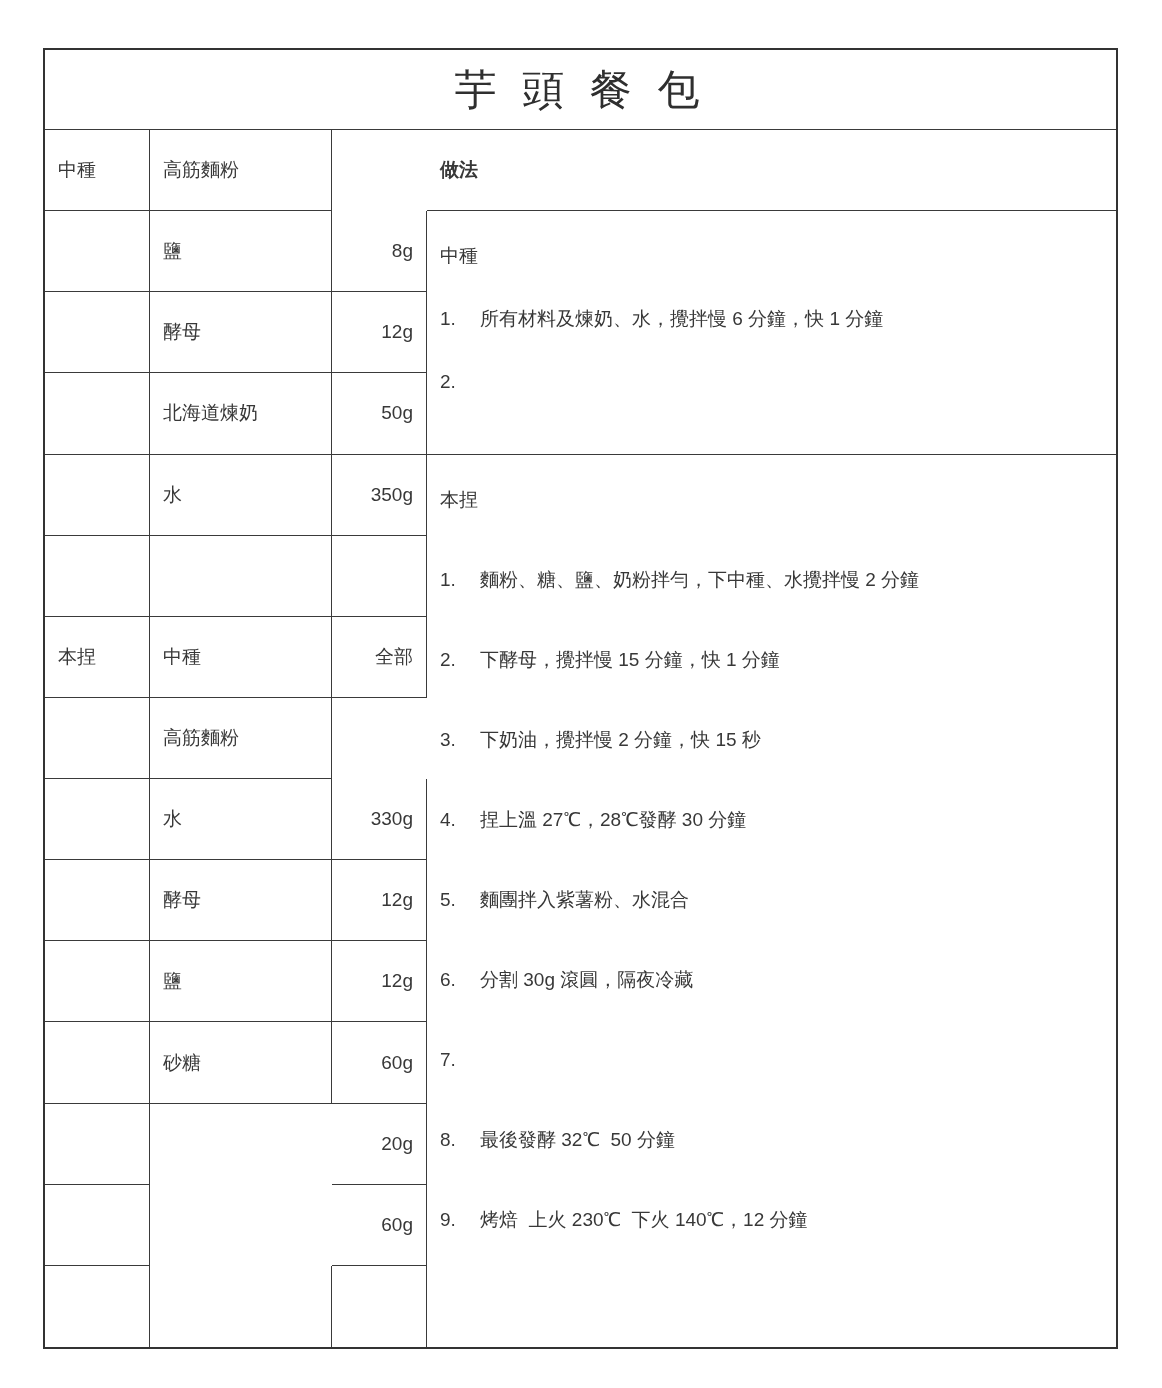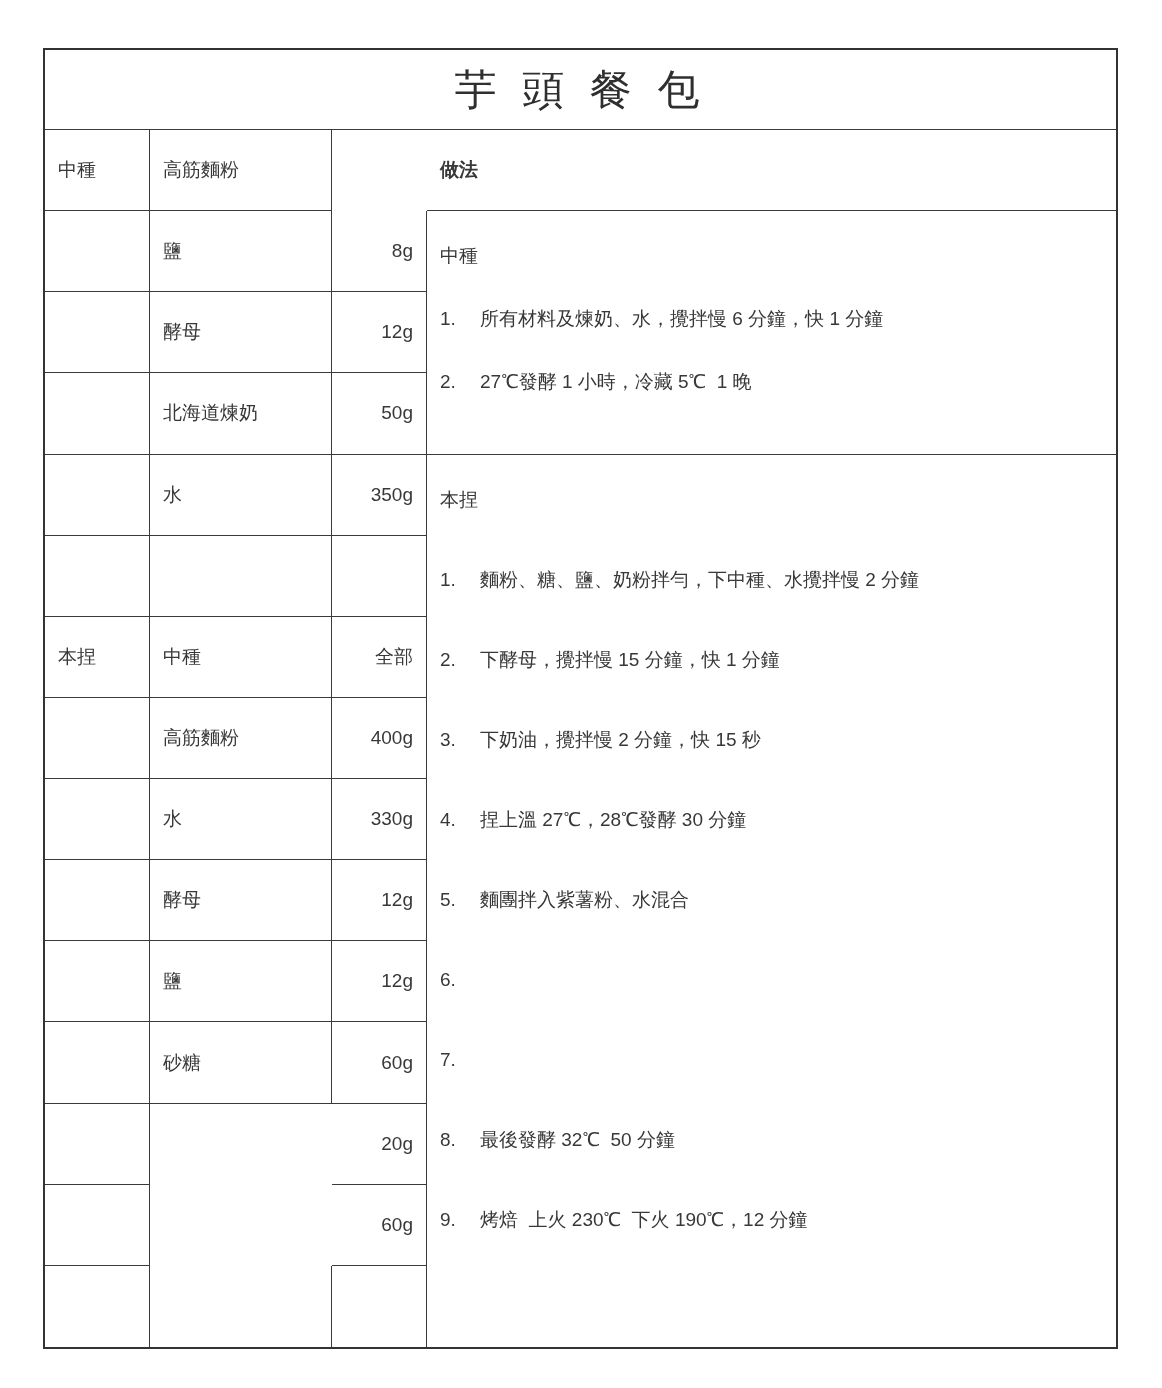--- a/index.html
+++ b/index.html
@@ -83,21 +83,20 @@
     <div class="cell c1" style="grid-row:7"></div>
     <div class="cell c2" style="grid-row:7"></div>
     <div class="cell c3" style="grid-row:7"></div>
 
     <div class="cell c1" style="grid-row:8">本捏</div>
     <div class="cell c2" style="grid-row:8">中種</div>
     <div class="cell c3" style="grid-row:8">全部</div>
 
     <div class="cell c1" style="grid-row:9"></div>
     <div class="cell c2" style="grid-row:9">高筋麵粉</div>
-    <div class="cell c3" style="grid-row:9">400g</div>
 
     <div class="cell c1" style="grid-row:10"></div>
     <div class="cell c2" style="grid-row:10">水</div>
     <div class="cell c3" style="grid-row:10">330g</div>
 
     <div class="cell c1" style="grid-row:11"></div>
     <div class="cell c2" style="grid-row:11">酵母</div>
     <div class="cell c3" style="grid-row:11">12g</div>
 
     <div class="cell c1" style="grid-row:12"></div>
@@ -121,21 +120,20 @@
     <div class="cell c4 steps-header" style="grid-row:2">做法</div>
 
     <div class="cell c4 steps-block sponge">
       <div class="line">中種</div>
       <div class="line">
         <span class="num">1.</span>
         <span class="txt">所有材料及煉奶、水，攪拌慢 6 分鐘，快 1 分鐘</span>
       </div>
       <div class="line">
         <span class="num">2.</span>
-        <span class="txt">27℃發酵 1 小時，冷藏 5℃  1 晚</span>
       </div>
     </div>
 
     <div class="cell c4 steps-block main">
       <div class="line">本捏</div>
       <div class="line">
         <span class="num">1.</span>
         <span class="txt">麵粉、糖、鹽、奶粉拌勻，下中種、水攪拌慢 2 分鐘</span>
       </div>
       <div class="line">
@@ -149,28 +147,29 @@
       <div class="line">
         <span class="num">4.</span>
         <span class="txt">捏上溫 27℃，28℃發酵 30 分鐘</span>
       </div>
       <div class="line">
         <span class="num">5.</span>
         <span class="txt">麵團拌入紫薯粉、水混合</span>
       </div>
       <div class="line">
         <span class="num">6.</span>
+        <span class="txt">分割 30g 滾圓，隔夜冷藏</span>
       </div>
       <div class="line">
         <span class="num">7.</span>
       </div>
       <div class="line">
         <span class="num">8.</span>
         <span class="txt">最後發酵 32℃  50 分鐘</span>
       </div>
       <div class="line">
         <span class="num">9.</span>
-        <span class="txt">烤焙  上火 230℃  下火 190℃，12 分鐘</span>
+        <span class="txt">烤焙  上火 230℃  下火 140℃，12 分鐘</span>
       </div>
     </div>
 
   </div>
 </div>
 
 </body></html>

